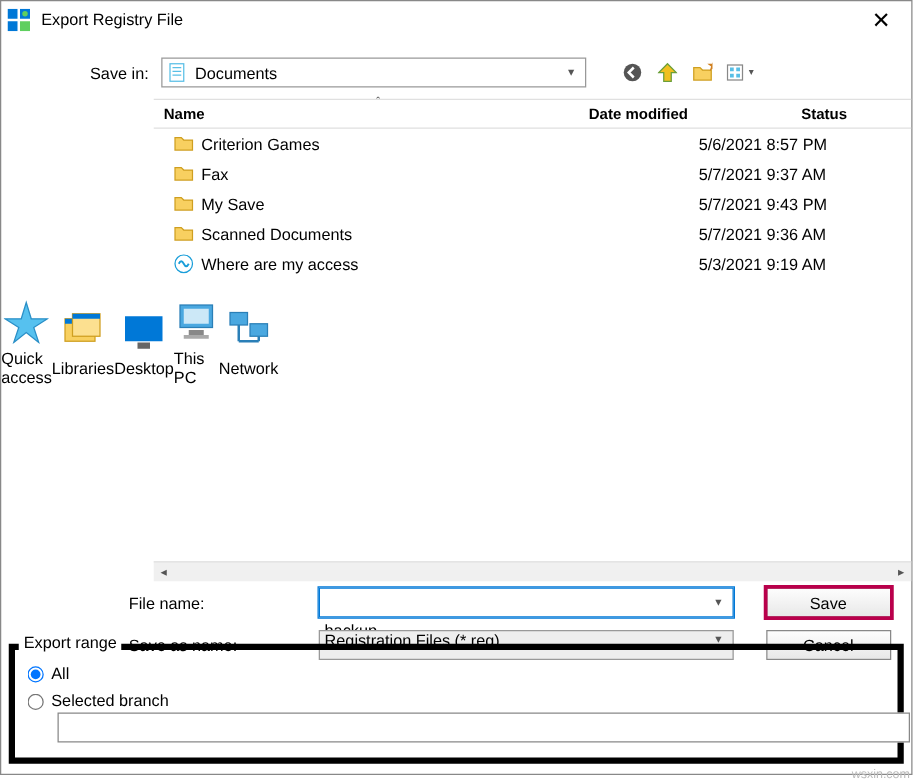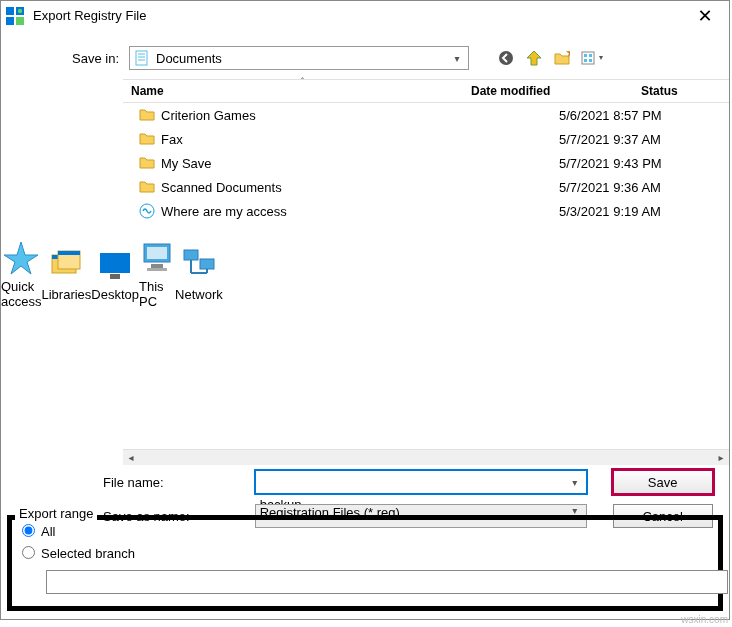--- a/index.html
+++ b/index.html
@@ -56,21 +56,21 @@
     .field-select .text { flex: 1; }
     .field-select .chev { width: 14px; text-align: center; color: #555; font-size: 10px; }
     .btn-col { width: 108px; margin-left: 26px; }
     .btn { width: 100px; height: 24px; border: 1px solid #888; background: linear-gradient(#fdfdfd,#e8e8e8); display: flex; align-items: center; justify-content: center; cursor: default; }
     .btn-highlight { outline: 3px solid #b9004b; outline-offset: -1px; }
 
     
     .fieldset-wrap { position: absolute; left: 6px; bottom: 8px; right: 6px; height: 96px; }
     .fieldset { border: 5px solid #000000; height: 100%; padding: 4px 10px; }
     .fieldset .legend { position: absolute; top: -9px; left: 8px; background: #fff; padding: 0 4px; font-size: 13px; }
-    .radio-row { display: flex; align-items: flex-start; height: 22px; }
+    .radio-row { display: flex; align-items: flex-end; height: 22px; }
     .radio-row input { margin-right: 6px; }
     .branch-input { width: 682px; height: 24px; border: 1px solid #888; margin-left: 24px; margin-top: 2px; }
 
     
     svg { display: block; }
   </style>
 </head>
 <body>
 
 <div class="dialog">

